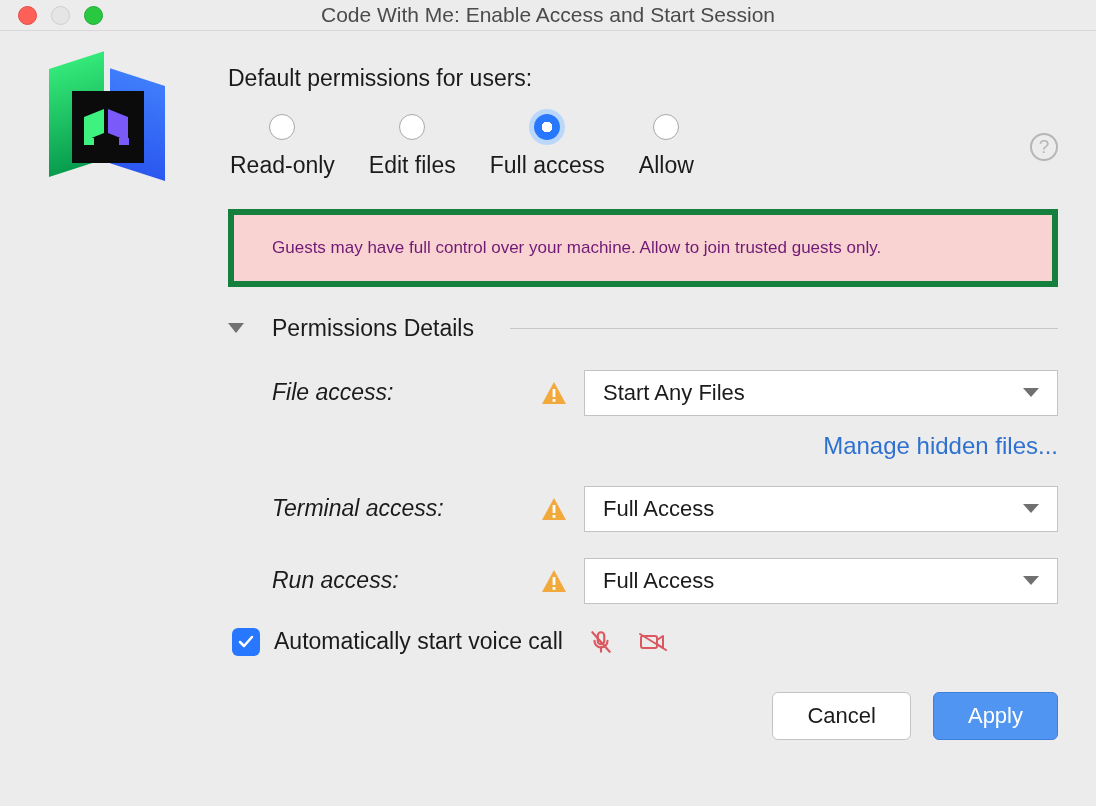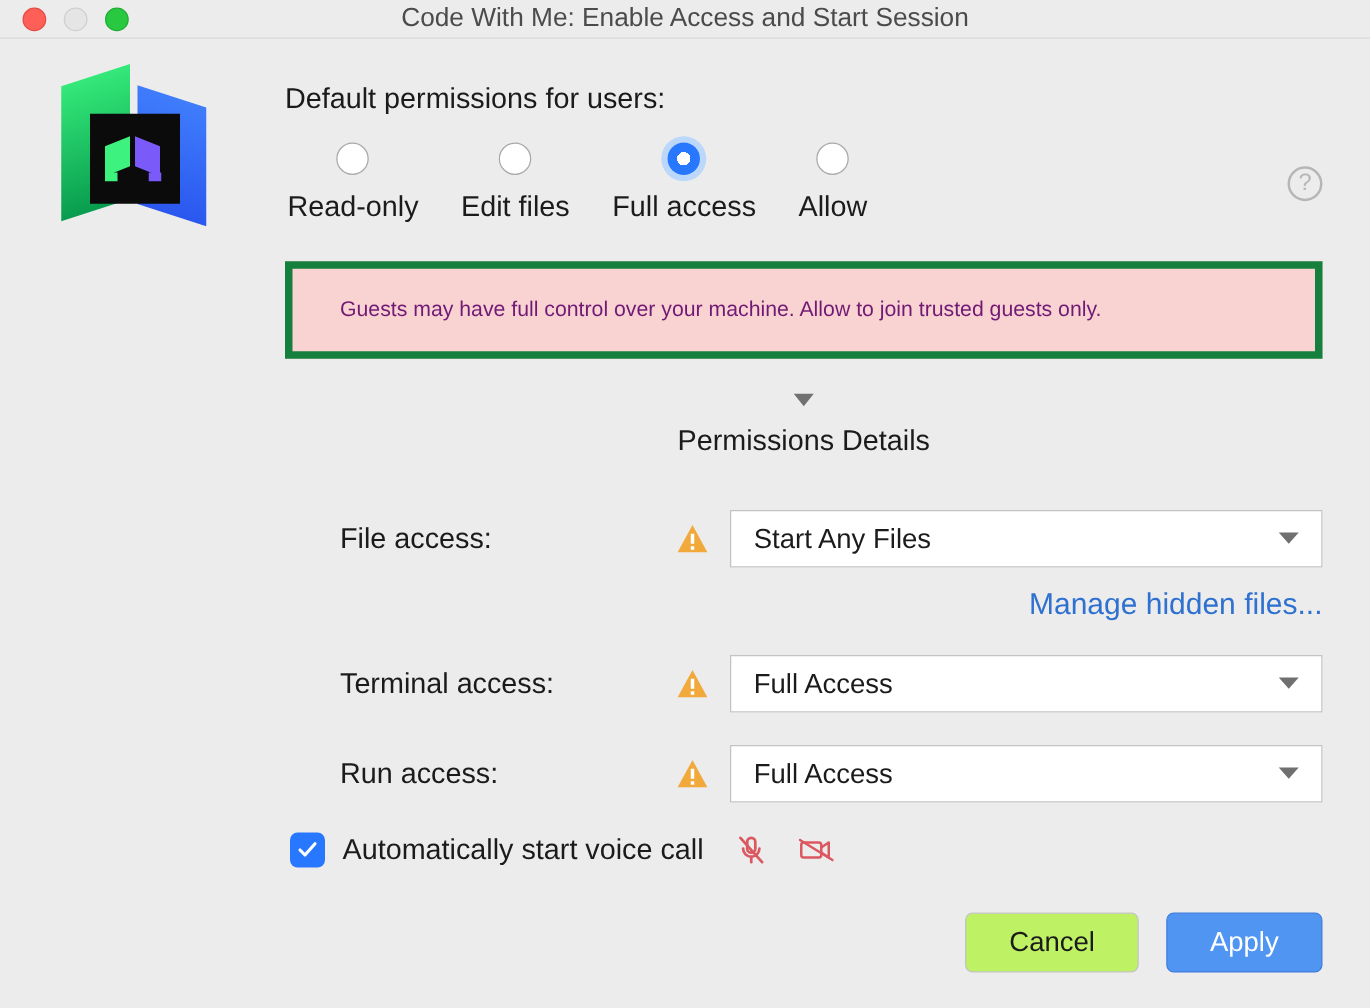--- a/index.html
+++ b/index.html
@@ -171,23 +171,22 @@
       border: 6px solid #15803d;
       padding: 20px 38px;
       font-size: 17px;
       color: #701a75;
       line-height: 1.5;
       margin-bottom: 28px;
     }
     .section-header {
       display: flex;
       align-items: center;
-      gap: 14px;
+      gap: 28px;
       margin-bottom: 28px;
-      flex-direction: column;
     }
     .disclosure-triangle {
       width: 0;
       height: 0;
       border-left: 8px solid transparent;
       border-right: 8px solid transparent;
       border-top: 10px solid #717171;
       cursor: pointer;
     }
     .section-title { font-size: 23px; color: #1b1b1b; }
@@ -200,20 +199,21 @@
     .perm-row {
       display: flex;
       align-items: center;
       margin-bottom: 26px;
       padding-left: 44px;
     }
     .perm-label {
       width: 270px;
       font-size: 23px;
       color: #1b1b1b;
+      font-style: italic;
     }
     .warn-icon {
       width: 24px;
       height: 22px;
       margin-right: 18px;
       flex-shrink: 0;
     }
     .select {
       flex: 1;
       height: 46px;
@@ -283,21 +283,21 @@
     .btn {
       height: 48px;
       padding: 0 34px;
       border-radius: 6px;
       font-size: 22px;
       cursor: pointer;
       display: flex;
       align-items: center;
       justify-content: center;
       border: 1px solid #c3c3c3;
-      background: #bef264;
+      background: #ffffff;
       color: #1b1b1b;
     }
     .btn.primary {
       background: #4f95f1;
       border: 1px solid #3f7dde;
       color: #fff;
     }
   </style>
 </head>
 <body>

